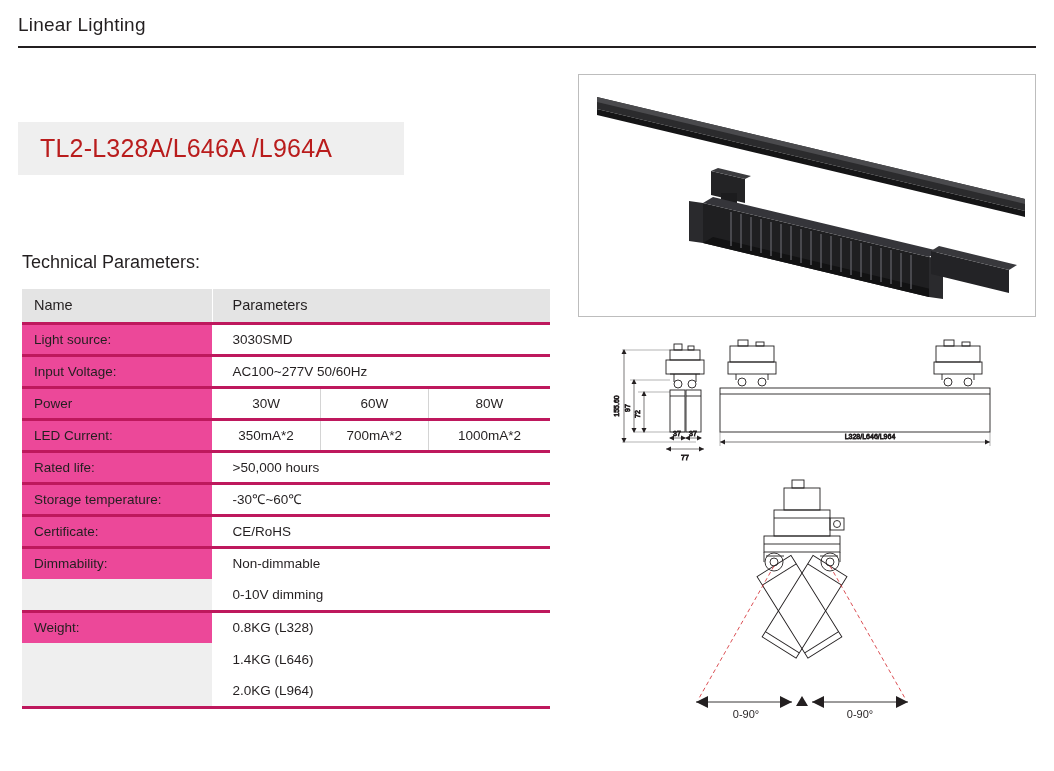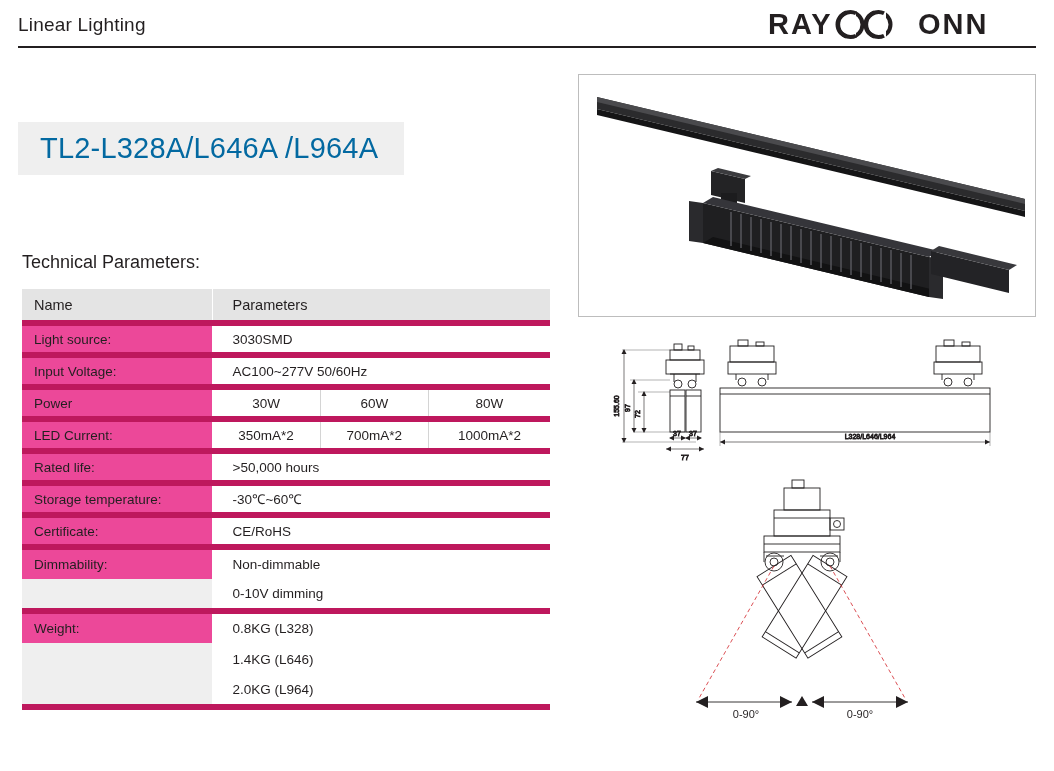--- a/index.html
+++ b/index.html
@@ -50,42 +50,42 @@
     position: absolute;
     left: 18px; top: 122px;
     width: 386px;
     height: 53px;
     background: #efefef;
     display: flex;
     align-items: center;
     padding-left: 22px;
   }
   .model-band .model-text {
-    font-size: 29px;
-    color: #0369a1;
+    font-size: 25px;
+    color: #b91c1c;
     letter-spacing: 0.2px;
   }
 
   
   .tech-heading {
     position: absolute;
     left: 22px; top: 252px;
     font-size: 18px;
     color: #231f20;
   }
   table.params {
     position: absolute;
     left: 22px; top: 289px;
     width: 528px;
     border-collapse: collapse;
     font-size: 13.5px;
     color: #231f20;
   }
   table.params td {
-    border-bottom: 6px solid #be185d;
+    border-bottom: 3px solid #be185d;
     padding: 0;
     height: 32px;
     vertical-align: middle;
   }
   table.params td.name {
     width: 190px;
     background: #ec4899;
     padding-left: 12px;
     border-right: 1px solid #ffffff;
   }
@@ -142,39 +142,20 @@
     fill: #231f20;
     font-family: "Liberation Sans", sans-serif;
   }
 </style>
 </head>
 <body>
 
 <div class="header">
   <div class="header-title">Linear Lighting</div>
   <div class="header-rule"></div>
-  <div class="brand" title="RAYCONN">
-    <svg width="268" height="32" viewBox="0 0 268 32" aria-label="RAYCONN">
-      <g fill="#231f20" font-family="Liberation Sans, sans-serif" font-size="29" font-weight="bold" letter-spacing="2">
-        <text x="0" y="25">RAY</text>
-        <text x="150" y="25">ONN</text>
-      </g>
-
-      <g fill="none" stroke="#231f20" stroke-width="4">
-        <circle cx="82" cy="15.5" r="12.5"></circle>
-        <circle cx="110" cy="15.5" r="12.5"></circle>
-      </g>
-      <rect x="78" y="1" width="10" height="29" fill="#ffffff"></rect>
-      <rect x="106" y="1" width="12" height="29" fill="#ffffff"></rect>
-      <g fill="none" stroke="#231f20" stroke-width="4">
-        <path d="M88 4.2 A12.5 12.5 0 1 0 88 26.8"></path>
-        <path d="M116 4.2 A12.5 12.5 0 1 0 116 26.8"></path>
-      </g>
-    </svg>
-  </div>
 </div>
 
 <div class="model-band">
   <span class="model-text">TL2-L328A/L646A /L964A</span>
 </div>
 
 <div class="tech-heading">Technical Parameters:</div>
 
 <table class="params">
   <tbody>

